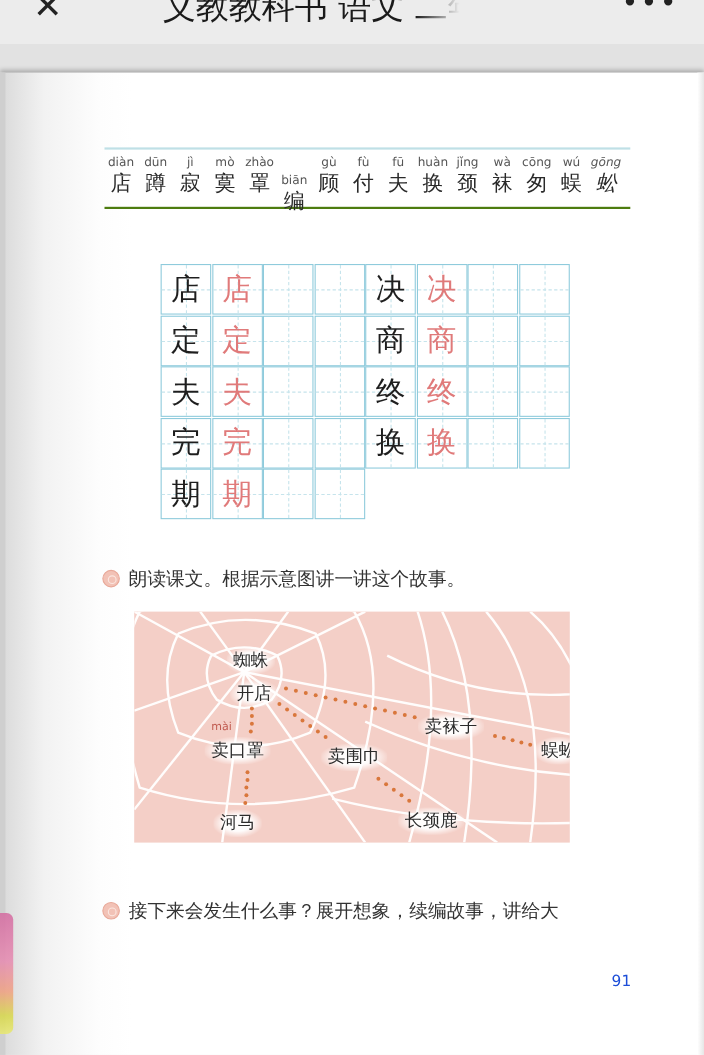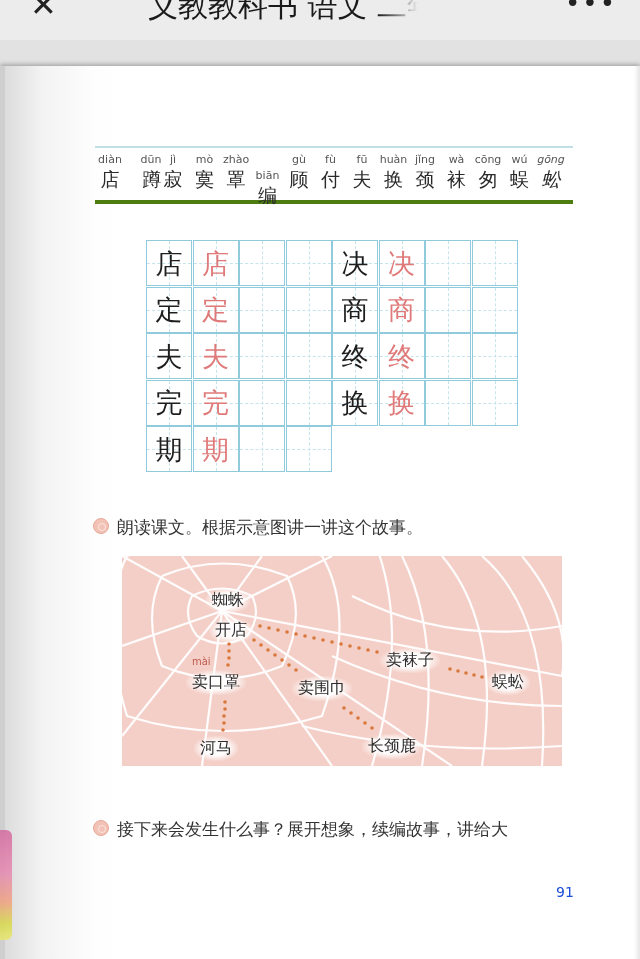--- a/index.html
+++ b/index.html
@@ -33,22 +33,22 @@
   }
   .page::before {
     content:""; position:absolute; left:0; top:0; width:5px; height:100%; background:#cfcfcf;
   }
   .page::after {
     content:""; position:absolute; right:0; top:0; width:6px; height:100%;
     background: linear-gradient(to right, #fff, #e6e6e6);
   }
   
   .wordstrip {
-    position:absolute; left:95px; top:146px; width:478px; height:52px;
-    border-top:2px solid #bfe0e6; border-bottom:4px solid #4d7c0f;
+    position:absolute; left:95px; top:134px; width:478px; height:52px;
+    border-top:2px solid #bfe0e6; border-bottom:2px solid #4d7c0f;
   }
   .word { position:absolute; top:0; width:40px; text-align:center; }
   .word .py { font-family:"DejaVu Sans", sans-serif; font-size:11px; color:#555; line-height:14px; margin-top:5px; white-space:nowrap; }
   .word .hz { font-size:19px; color:#2a2a2a; line-height:22px; margin-top:1px; }
   .cell {
     position:absolute; width:46px; height:46px; box-sizing:border-box;
     border:1px solid #8fcbdc;
   }
   .cell::before { content:""; position:absolute; left:50%; top:0; height:100%; border-left:1px dashed #c6e4ec; }
   .cell::after { content:""; position:absolute; top:50%; left:0; width:100%; border-top:1px dashed #c6e4ec; }
@@ -65,21 +65,21 @@
     position:absolute; left:-24px; top:7px; width:16px; height:16px; border-radius:50%;
     background:#f2c2b6; border:1px solid #e8a898; box-sizing:border-box;
   }
   .instr .badge::after {
     content:""; position:absolute; left:4px; top:4px; width:6px; height:6px; border-radius:50%;
     border:1px solid #fbe6df;
   }
 
   
   .web {
-    position:absolute; left:122px; top:556px; width:440px; height:210px;
+    position:absolute; left:122px; top:556px; width:396px; height:210px;
     background:#f4cfc7; overflow:hidden;
   }
   .web svg { position:absolute; left:0; top:0; }
   .node {
     position:absolute; font-size:16px; color:#2b2b2b; white-space:nowrap;
     padding:2px 6px; background: radial-gradient(ellipse at center, rgba(255,255,255,0.95) 40%, rgba(255,255,255,0) 75%);
   }
   .node .ruby { position:absolute; left:6px; top:-14px; font-family:"DejaVu Sans", sans-serif; font-size:10px; color:#c05a4f; }
   .pageno { position:absolute; left:556px; top:884px; font-family:"DejaVu Sans", sans-serif; font-size:14px; color:#1d4ed8; }
   .sticker {
@@ -98,21 +98,21 @@
 </div>
 <div class="band"></div>
 
 <div class="page"></div>
 
 <div class="wordstrip" id="wordstrip">
     <div class="word" style="left: -5px;">
       <div class="py">diàn</div>
       <div class="hz">店</div>
     </div>
-    <div class="word" style="left: 26.5px; text-align: right;">
+    <div class="word" style="left: 26.5px;">
       <div class="py">dūn</div>
       <div class="hz">蹲</div>
     </div>
     <div class="word" style="left: 58px;">
       <div class="py">jì</div>
       <div class="hz">寂</div>
     </div>
     <div class="word" style="left: 89.5px;">
       <div class="py">mò</div>
       <div class="hz">寞</div>

